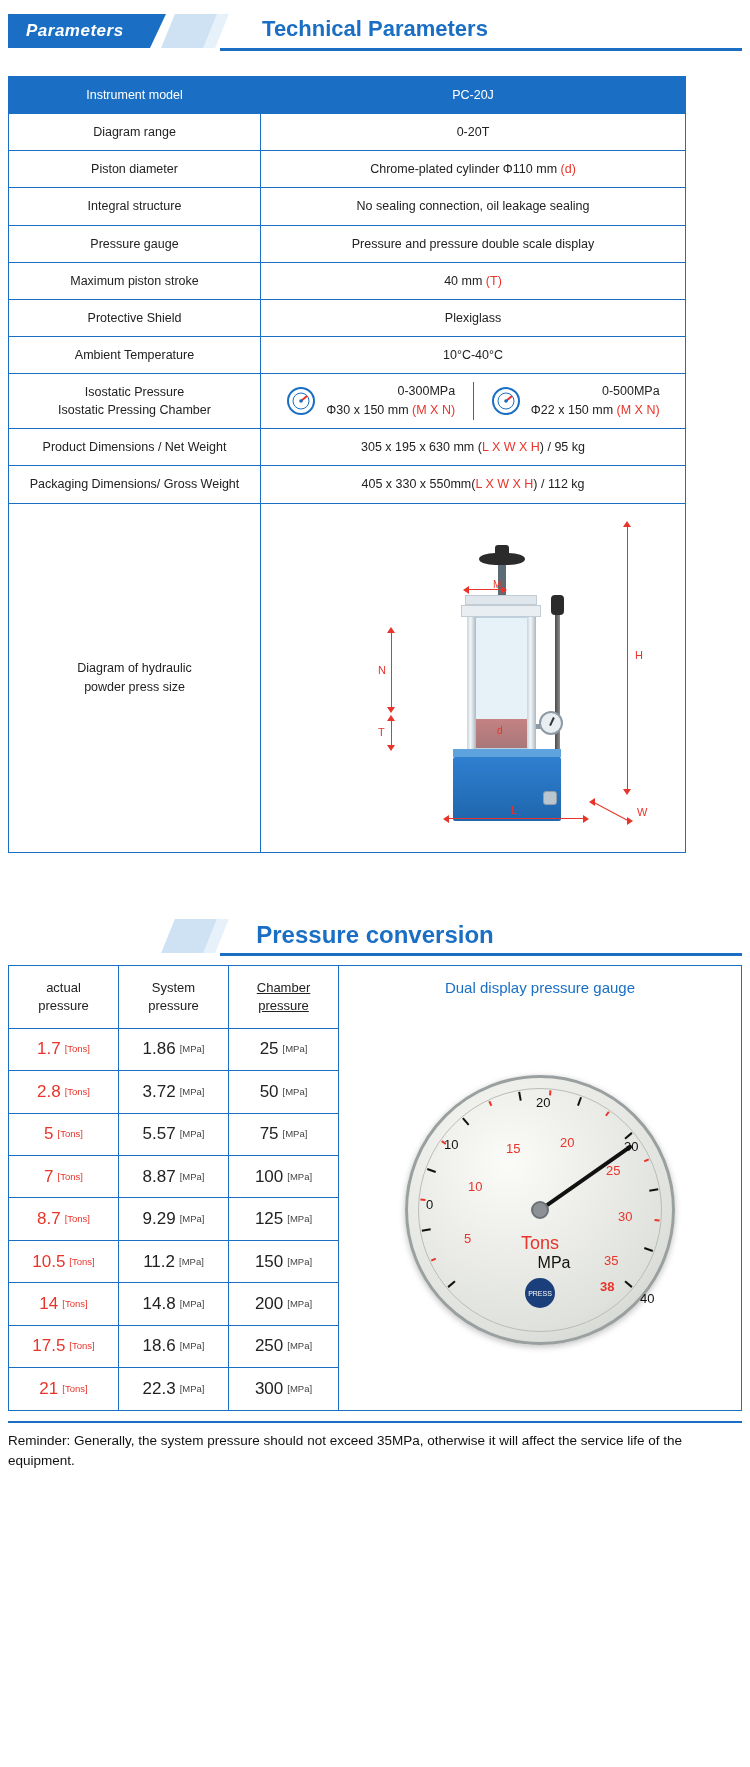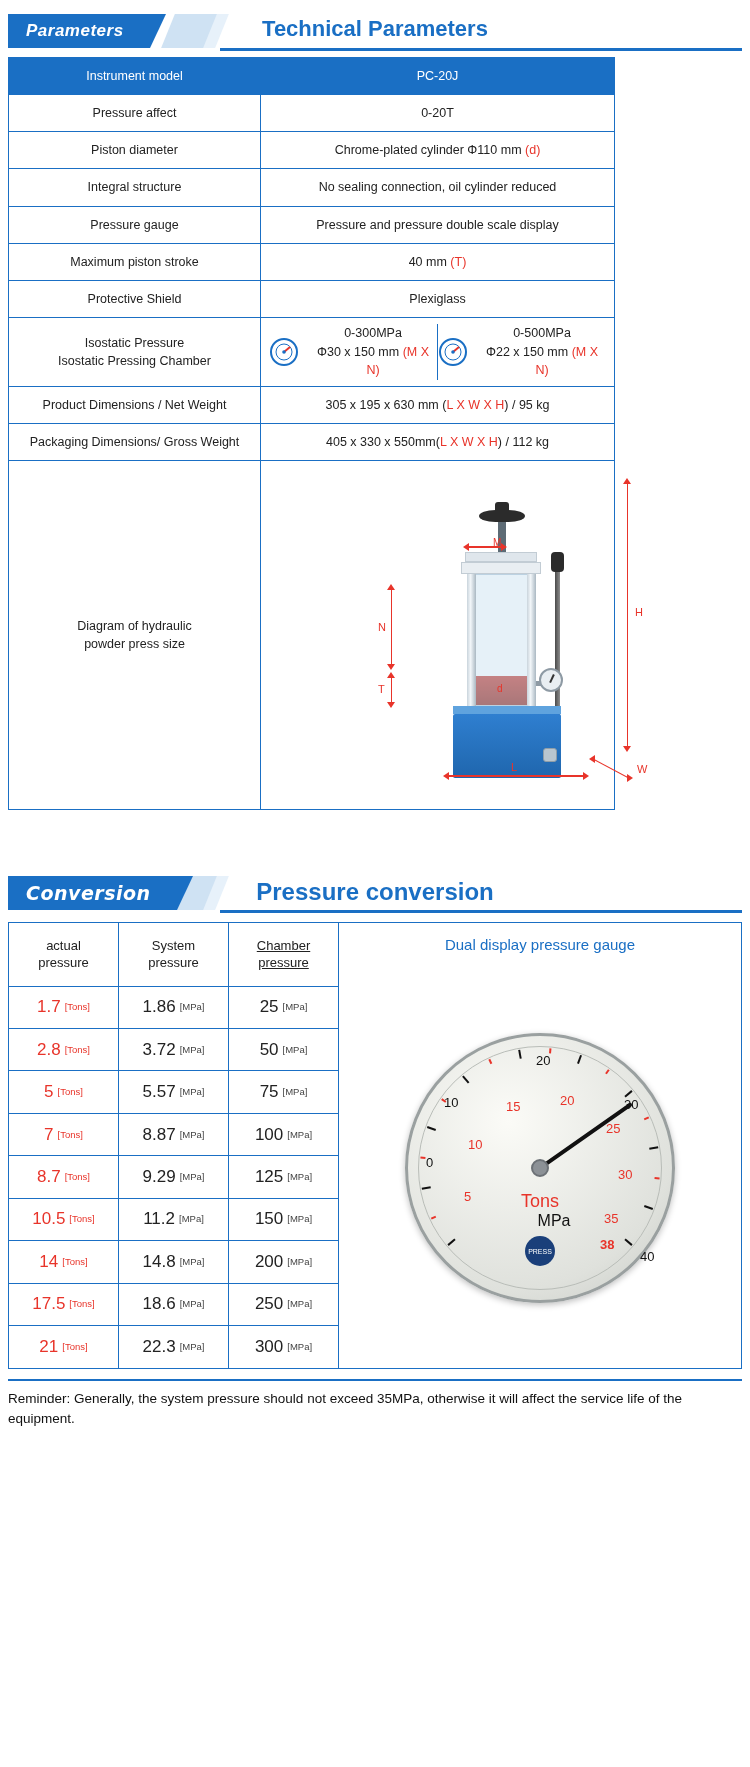--- a/index.html
+++ b/index.html
@@ -71,43 +71,43 @@
     position: absolute;
     left: 212px; right: 0; bottom: 3px;
     height: 3px;
     background: #1a6fc4;
   }
   .banner.alt .tab { font-family: "DejaVu Sans", sans-serif; font-size: 19px; }
   .banner.alt .btitle { font-size: 24px; }
 
   
   table.spec {
-    width: 607px;
-    margin: 3px 8px 0 8px;
+    width: 678px;
+    margin: 22px 8px 0 8px;
     border-collapse: collapse;
     table-layout: fixed;
   }
   table.spec td {
     border: 1px solid #1a6fc4;
     font-size: 12.5px;
     color: #222;
     text-align: center;
     vertical-align: middle;
     padding: 9px 6px;
     line-height: 1.45;
   }
   table.spec td.label { width: 252px; }
   .red { color: #e8342a; }
   .hdr-row td { background: #1a6fc4; color: #fff !important; font-size: 13px; padding: 12px 6px; }
 
   
   .iso-cell { padding: 6px 8px !important; }
   .iso-inner { display: flex; align-items: center; justify-content: center; gap: 10px; }
   .gauge-ic { width: 30px; height: 30px; flex: 0 0 30px; }
-  .iso-text { text-align: center; font-size: 12.5px; line-height: 1.5; }
+  .iso-text { text-align: right; font-size: 12.5px; line-height: 1.5; }
 
   
   .diag-label { font-size: 13px; line-height: 2.6; }
   .diagram-wrap { position: relative; height: 330px; }
   .diagram { position: relative; width: 100%; height: 330px; }
 
   .arrow-lbl { position: absolute; color: #e8342a; font-size: 11px; }
   .vline { position: absolute; background: #e8342a; width: 1.4px; }
   .hline { position: absolute; background: #e8342a; height: 1.4px; }
   .arrow-up, .arrow-down, .arrow-left, .arrow-right {
@@ -222,46 +222,50 @@
     <div class="bline"></div>
   </div>
 
   <table class="spec">
     <tbody>
         <tr class="hdr-row">
       <td class="label">Instrument model</td>
       <td>PC-20J</td>
     </tr>
     <tr>
-      <td class="label">Pressure affect</td>
+      <td class="label">Diagram range</td>
       <td>0-20T</td>
     </tr>
     <tr>
       <td class="label">Piston diameter</td>
       <td>
         <span>Chrome-plated cylinder  Φ110 mm </span><span class="red">(d)</span>
       </td>
     </tr>
     <tr>
       <td class="label">Integral structure</td>
-      <td>No sealing connection, oil cylinder reduced</td>
+      <td>No sealing connection, oil leakage sealing</td>
     </tr>
     <tr>
       <td class="label">Pressure gauge</td>
       <td>Pressure and pressure double scale display</td>
     </tr>
     <tr>
       <td class="label">Maximum piston stroke</td>
       <td>
         <span>40 mm </span><span class="red">(T)</span>
       </td>
     </tr>
     <tr>
       <td class="label">Protective Shield</td>
       <td>Plexiglass</td>
+    </tr>
+    <tr>
+      <td class="label">Ambient Temperature</td>
+      <td>10°C-40°C</td>
     </tr>
 
     <tr>
       <td class="label">
         <div>Isostatic Pressure</div>
         <div>Isostatic Pressing Chamber</div>
       </td>
       <td class="iso-cell">
         <div style="display:flex;">
           <div class="iso-inner" style="flex:1; border-right:1px solid #1a6fc4;">
@@ -368,21 +372,20 @@
           <div class="arrow-lbl" style="left:370px; top:292px;">W</div>
         </div>
       </td>
     </tr>
   </tbody>
     </table>
 
   <div class="gap"></div>
 
   <div class="banner alt">
-    <div class="tab">Conversion</div>
     <div class="slash1"></div>
     <div class="slash2"></div>
     <div class="btitle">Pressure conversion</div>
     <div class="bline"></div>
   </div>
 
   <table class="conv">
     <tbody>
         <tr>
       <th class="c1">

